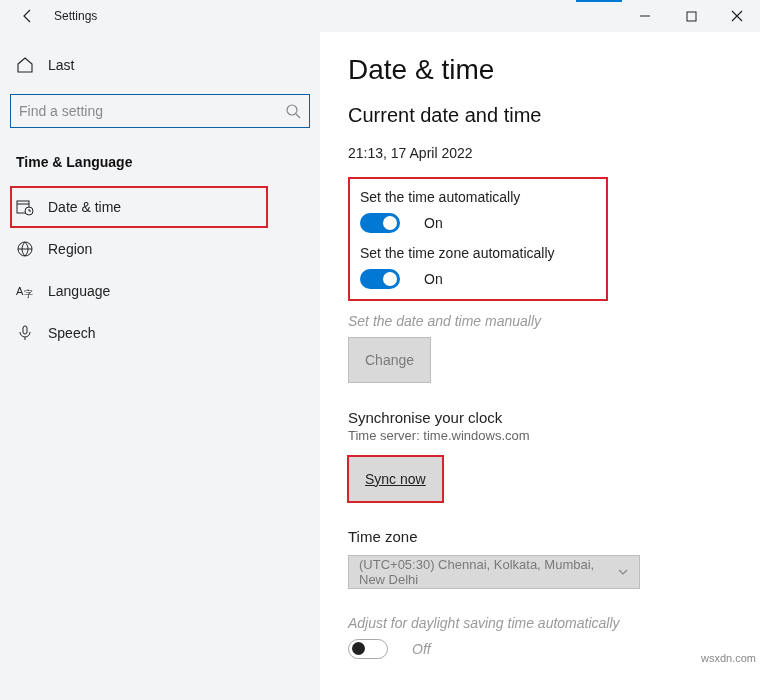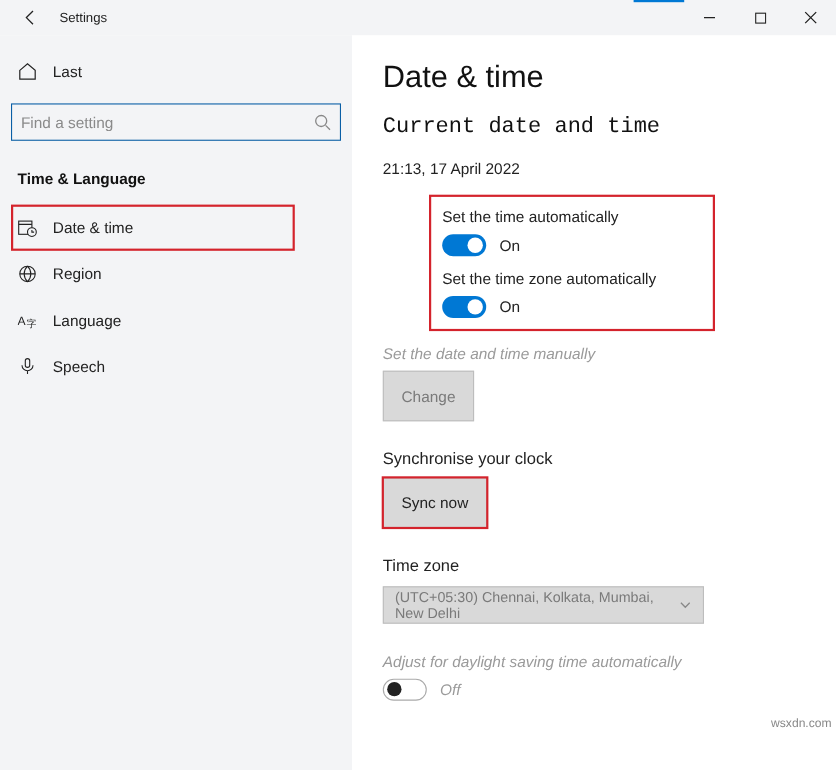--- a/index.html
+++ b/index.html
@@ -15,34 +15,34 @@
   .home { display:flex; align-items:center; gap:14px; padding:6px 10px 6px 6px; margin-bottom:14px; color:#222; font-size:14px; cursor:pointer;}
   .searchbox { border:1px solid #0a5fa6; height:34px; display:flex; align-items:center; padding:0 8px; margin-bottom:22px; cursor:text;}
   .searchbox input { border:none; outline:none; background:transparent; flex:1; font-size:14px; color:#555;}
   .searchbox input::placeholder { color:#8a8a8a; }
   .searchbox .sicon { color:#777; }
   .category { font-weight:600; font-size:14px; padding:4px 6px 16px 6px; color:#111;}
   .nav-item { display:flex; align-items:center; gap:14px; height:42px; padding-left:6px; font-size:14px; color:#222; cursor:pointer;}
   .nav-item.selected { outline:2px solid #d4232c; outline-offset:-2px; width:258px;}
   .main { flex:1; padding: 22px 28px 0 28px; overflow:hidden; position:relative;}
   h1 { font-weight:400; font-size:28px; margin-bottom:18px; color:#111;}
-  h2 { font-weight:400; font-size:20px; margin-bottom:18px; color:#111;font-family:Liberation Mono, monospace;}
+  h2 { font-weight:400; font-size:20px; margin-bottom:18px; color:#111;}
   .dt { font-size:14px; color:#222; margin-bottom:16px;}
-  .group1 { border:2px solid #d4232c; padding:10px 10px 6px 10px; display:inline-block; width:260px; margin-bottom:12px;margin-left:42px;}
+  .group1 { border:2px solid #d4232c; padding:10px 10px 6px 10px; display:inline-block; width:260px; margin-bottom:12px;}
   .label { font-size:14px; color:#222; margin-bottom:8px;}
-  .toggle-row { display:flex; align-items:center; gap:12px; margin-bottom:12px;}
+  .toggle-row { display:flex; align-items:center; gap:24px; margin-bottom:12px;}
   .toggle { width:40px; height:20px; border-radius:10px; position:relative; cursor:pointer;}
   .toggle.on { background:#0078d4; }
   .toggle.on::after { content:""; position:absolute; right:3px; top:3px; width:14px; height:14px; border-radius:50%; background:#fff;}
   .toggle.off { background:#fff; border:1px solid #666;}
   .toggle.off::after { content:""; position:absolute; left:3px; top:2px; width:13px; height:13px; border-radius:50%; background:#222;}
   .tstate { font-size:14px; color:#222;}
   .disabled { color:#9a9a9a !important;font-style:italic;}
   .btn { height:46px; padding:0 16px; border:1px solid #bdbdbd; background:#d9d9d9; font-size:14px; color:#7a7a7a; cursor:default; display:inline-flex; align-items:center;}
-  .btn.active { color:#222; cursor:pointer;}
+  .btn.active { color:#222; cursor:pointer;text-decoration:underline;}
   .btn.hl { outline:2px solid #d4232c; outline-offset:-1px;}
   .section { margin-top:26px;}
   .sync-info { font-size:13px; color:#666; line-height:1.5; margin-bottom:10px;}
   .dropdown { height:34px; border:1px solid #bdbdbd; background:#d9d9d9; display:flex; align-items:center; justify-content:space-between; padding:0 10px; font-size:13px; color:#7a7a7a; width:292px; cursor:default;}
   .watermark { position:absolute; right:4px; bottom:36px; font-size:11px; color:#888;}
   svg { display:block; }
 </style>
 </head>
 <body>
 
@@ -153,20 +153,21 @@
       </div>
     </div>
 
     <div class="label disabled">Set the date and time manually</div>
     <div class="btn">
         <span>Change</span>
       </div>
 
     <div class="section">
       <div style="font-size:15px; color:#222; margin-bottom:8px;">Synchronise your clock</div>
+      <div class="sync-info" style="margin-top:-8px;">Time server: time.windows.com</div>
       <div class="btn active hl">
           <span>Sync now</span>
         </div>
     </div>
 
     <div class="section">
       <div style="font-size:15px; color:#222; margin-bottom:10px;">Time zone</div>
       <div class="dropdown">
         <span>(UTC+05:30) Chennai, Kolkata, Mumbai, New Delhi</span>
         <span>

